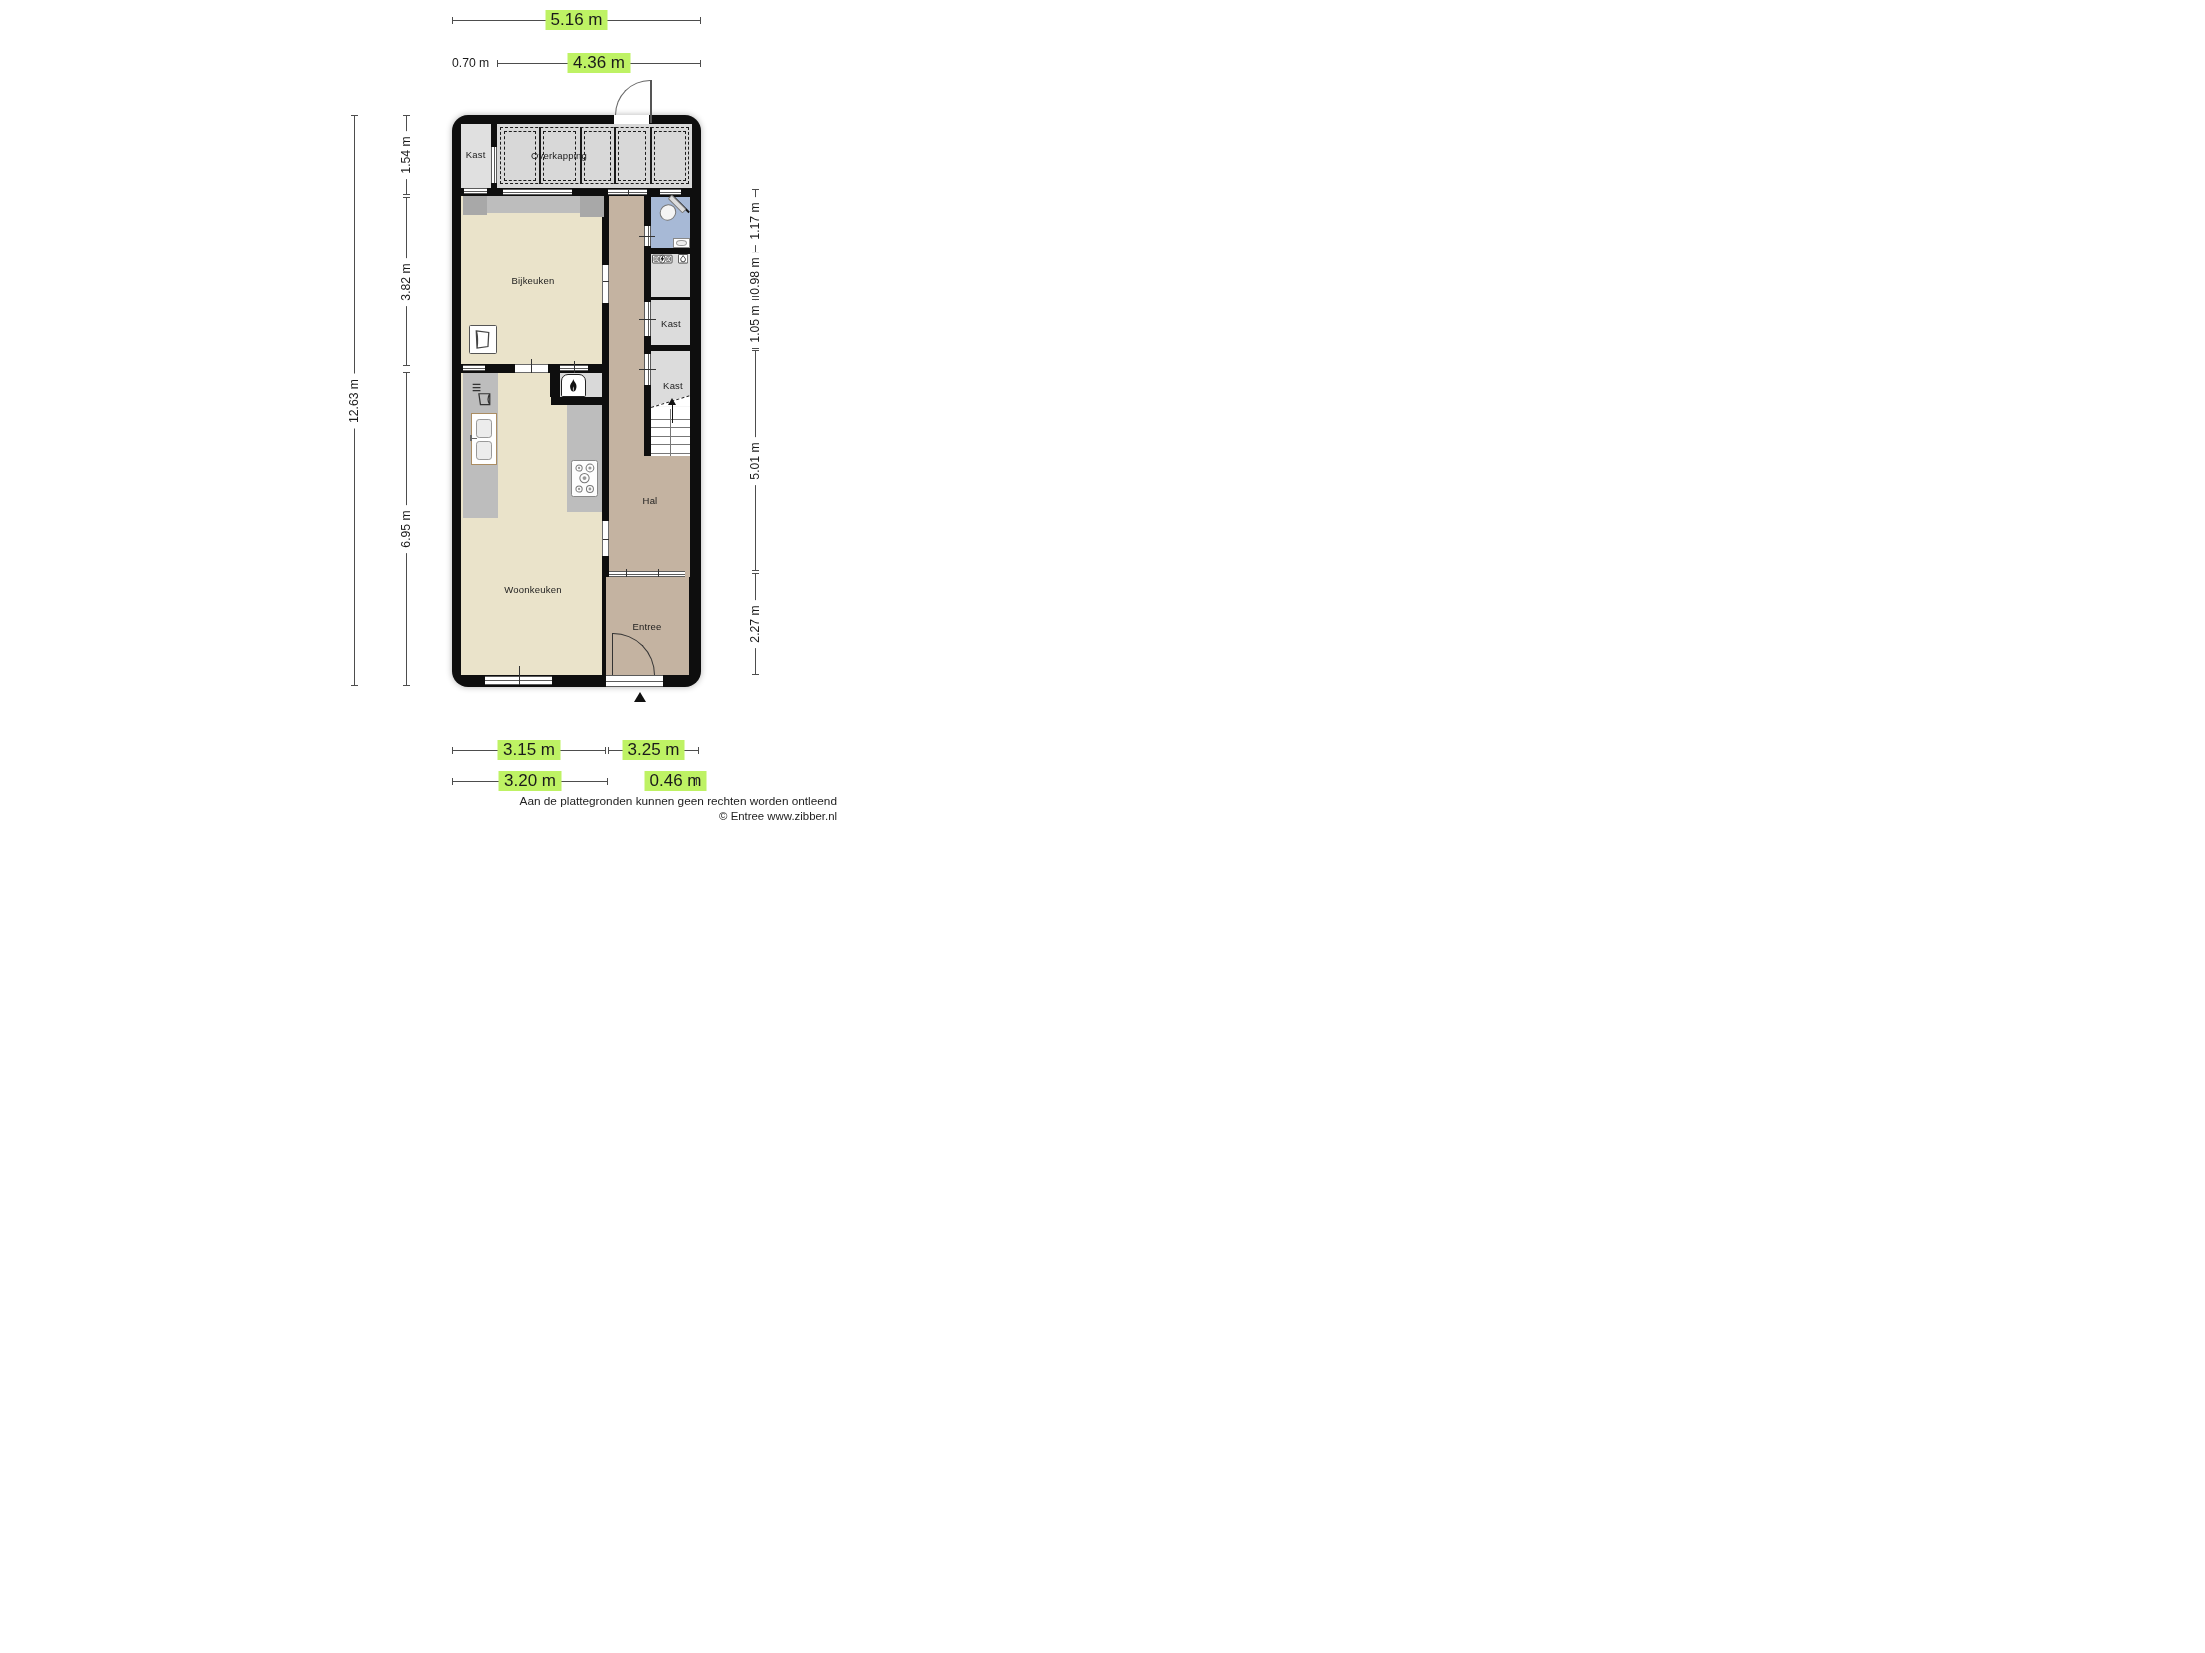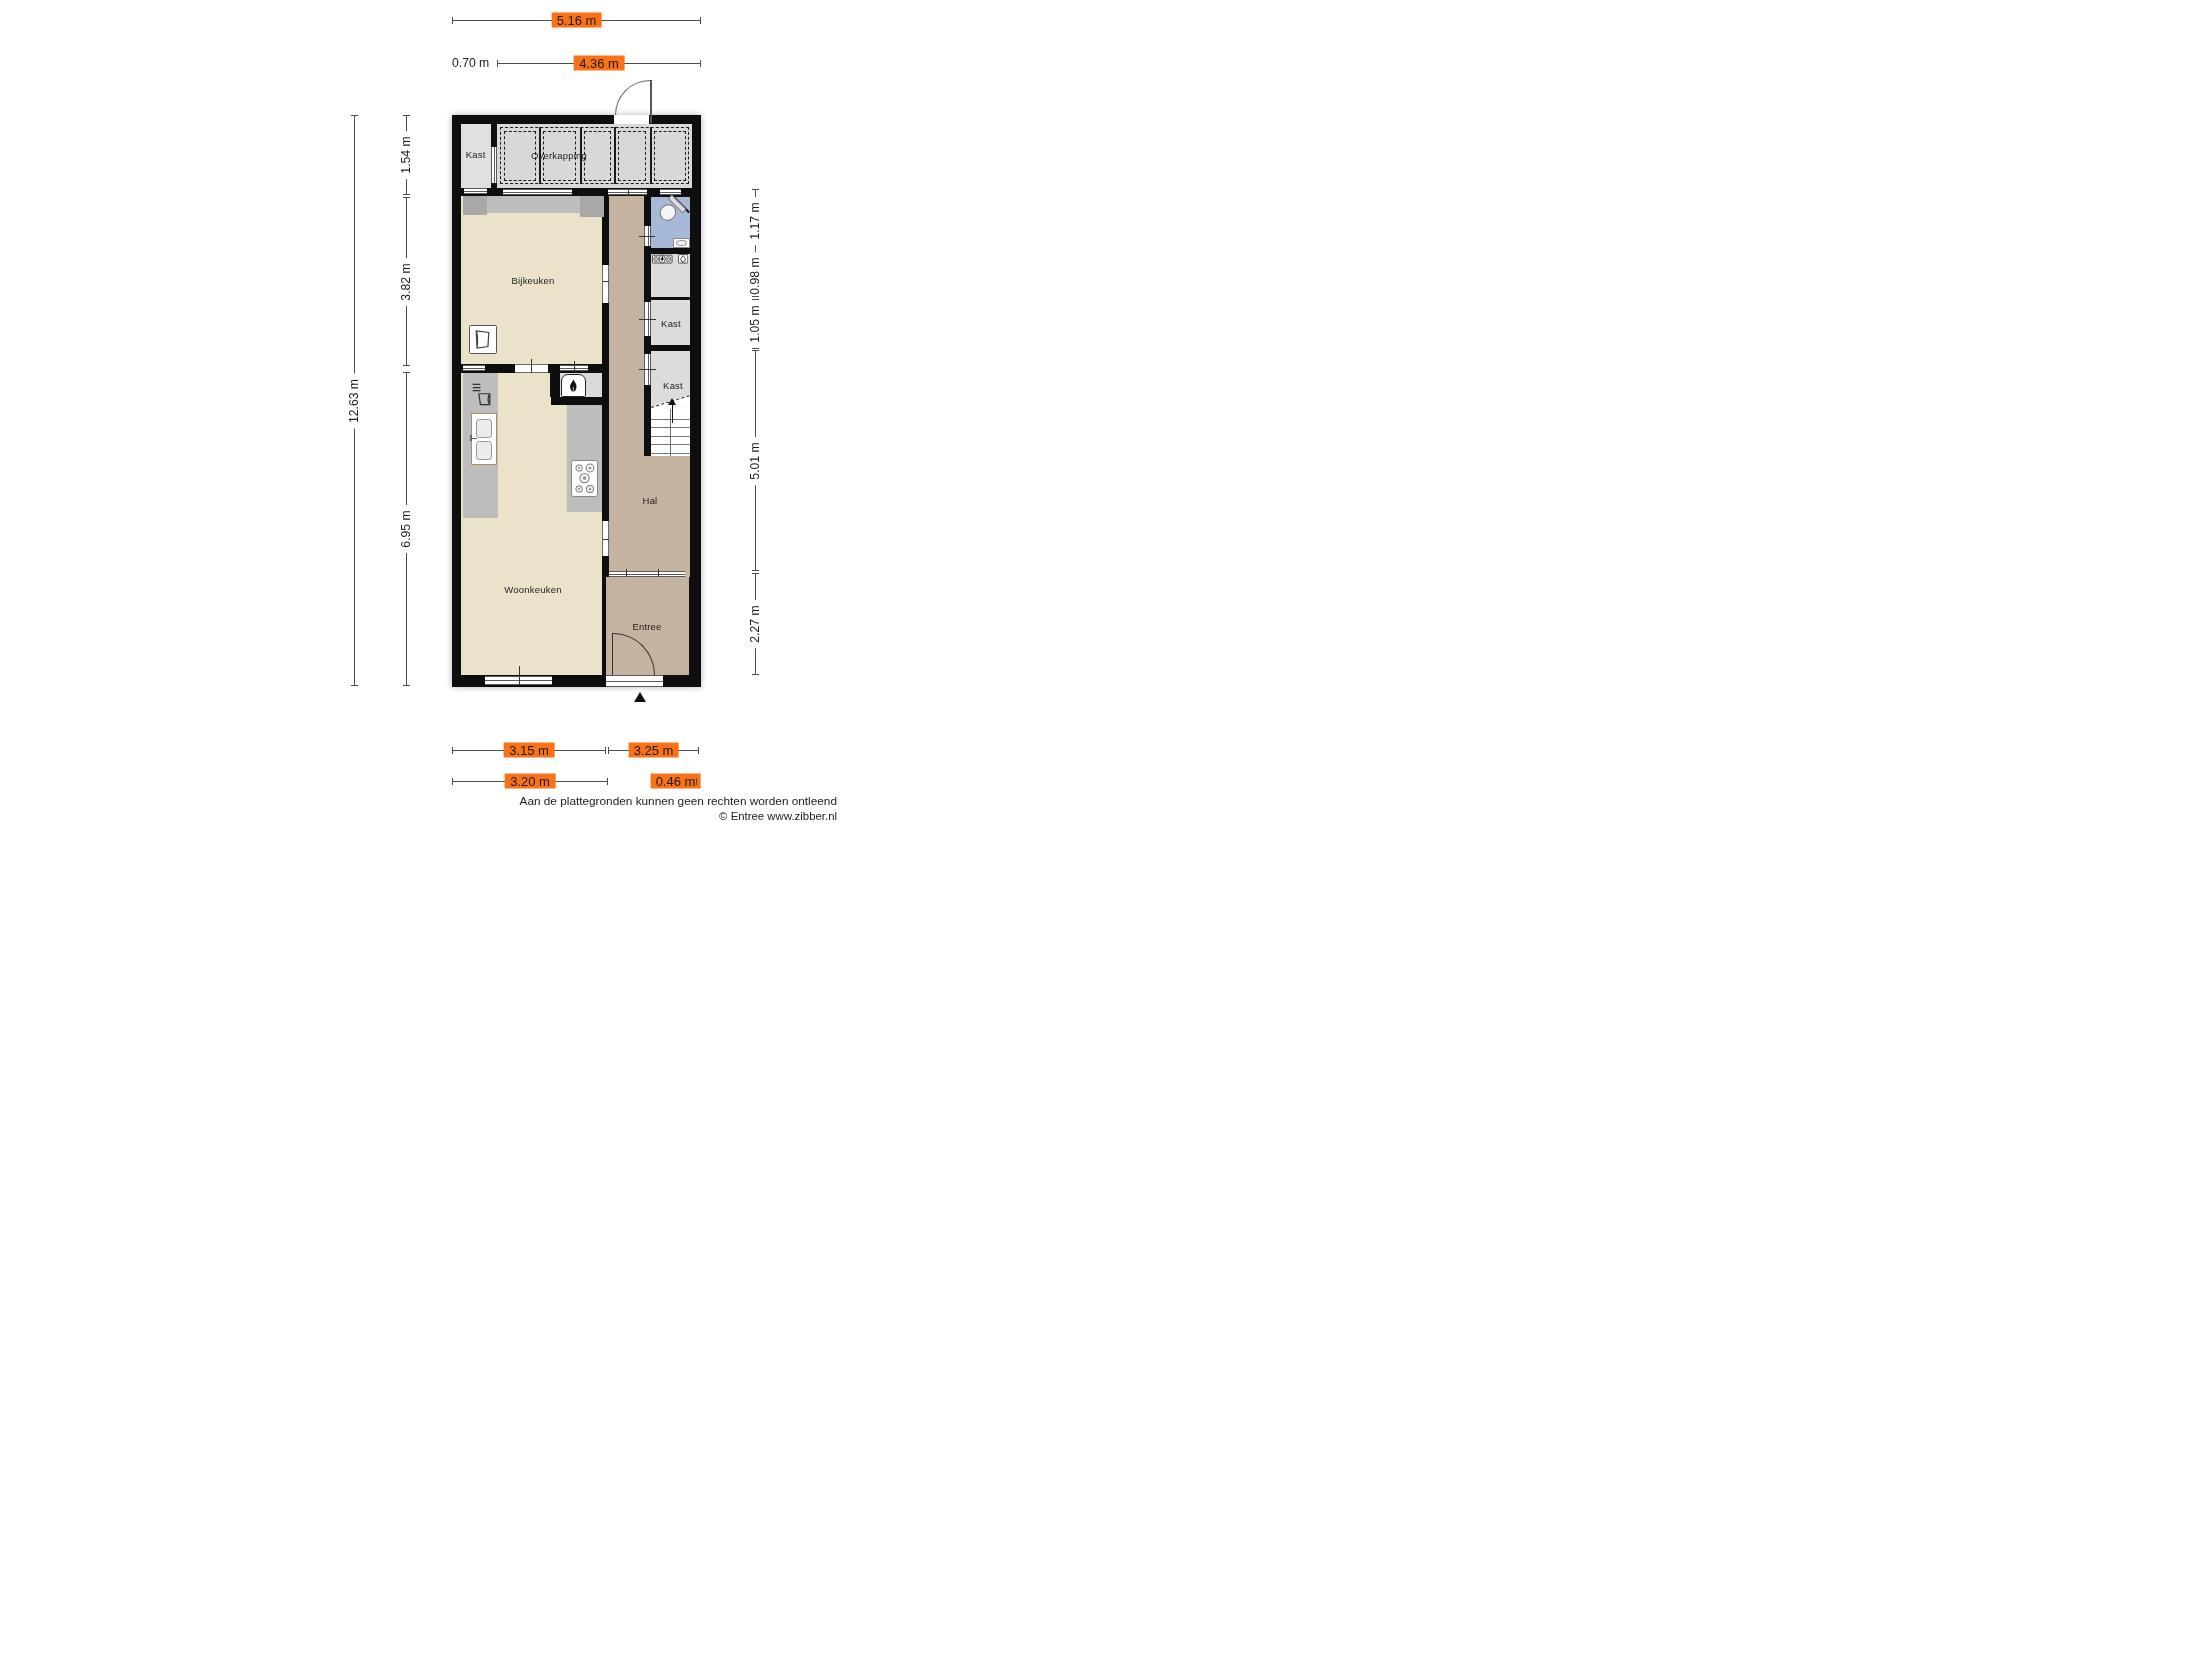--- a/index.html
+++ b/index.html
@@ -1,39 +1,39 @@
 <!DOCTYPE html>
 <html style="font-size:12.6px"><head>
 <meta charset="utf-8">
 <style>
   html,body{margin:0;padding:0;background:#fff;}
   .page{position:relative;width:1103px;height:827px;background:#fff;
         font-family:"Liberation Sans", sans-serif;color:#1a1a1a;overflow:hidden;}
   .abs{position:absolute;}
   
   #plan{position:absolute;left:452px;top:115px;width:249px;height:572px;
-        background:#0e0e0e;box-shadow:0 0 6.3px rgba(0,0,0,.30);}
+        background:#0e0e0e;box-shadow:0 0 6.3px rgba(0,0,0,.30);border-radius:16px;}
   #plan *{box-sizing:border-box;}
   .floor{position:absolute;}
   
   .winh{position:absolute;background:#fff;border-top:0.8px solid #5a5a5a;border-bottom:0.8px solid #5a5a5a;}
   .winh::after{content:'';position:absolute;left:0;right:0;top:50%;height:0.8px;background:#5a5a5a;}
   .winv{position:absolute;background:#fff;border-left:0.8px solid #5a5a5a;border-right:0.8px solid #5a5a5a;}
   .winv::after{content:'';position:absolute;top:0;bottom:0;left:50%;width:0.8px;background:#5a5a5a;}
   .doorv{position:absolute;background:#fff;border-left:0.8px solid #6a6a6a;border-right:0.8px solid #6a6a6a;}
   .doorh{position:absolute;background:#fff;border-top:0.8px solid #6a6a6a;border-bottom:0.8px solid #6a6a6a;}
   .tick{position:absolute;background:#333;}
   .rlabel{position:absolute;transform:translate(-50%,-50%);font-size:9.5px;letter-spacing:0.2px;
           color:#1c1c1c;white-space:nowrap;}
   
   .dimh{position:absolute;height:0.8px;background:#4d4d4d;}
   .dimh::before,.dimh::after{content:'';position:absolute;top:-3.2px;width:0.8px;height:7px;background:#4d4d4d;}
   .dimh::before{left:0;} .dimh::after{right:0;}
   .dimh>span{position:absolute;left:50%;top:0;transform:translate(-50%,-50%);
-             background:#f97316;padding:0 5.5px;font-size:13px;white-space:nowrap;}
+             background:#bef264;padding:0 5.5px;font-size:17px;white-space:nowrap;}
   .dimv{position:absolute;width:0.8px;background:#4d4d4d;}
   .dimv::before,.dimv::after{content:'';position:absolute;left:-3.2px;width:7px;height:0.8px;background:#4d4d4d;}
   .dimv::before{top:0;} .dimv::after{bottom:0;}
   .dimv>span{position:absolute;top:50%;left:0;transform:translate(-50%,-50%) rotate(-90deg);
              background:#fff;padding:0 5.5px;font-size:12.2px;white-space:nowrap;}
   .dash{border:1.6px dashed #1b1b1b;position:absolute;}
   .divider{position:absolute;width:1.6px;background:#1b1b1b;}
   .tread{position:absolute;height:0.8px;background:#777;left:199px;width:39px;}
   .footer{position:absolute;left:364px;width:473px;text-align:center;color:#222;}
 </style>

